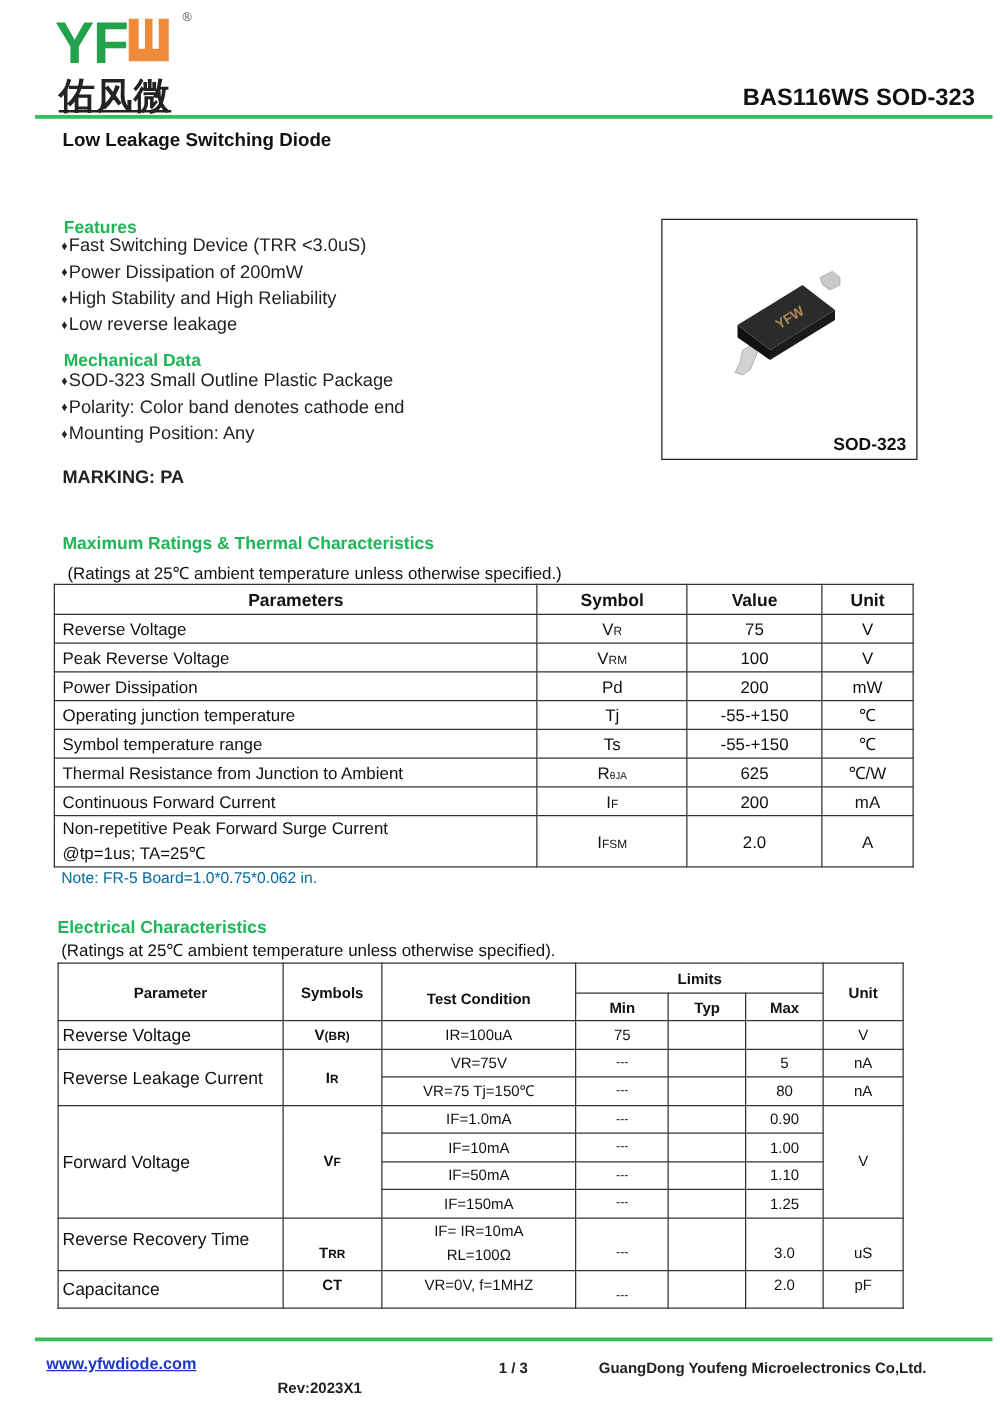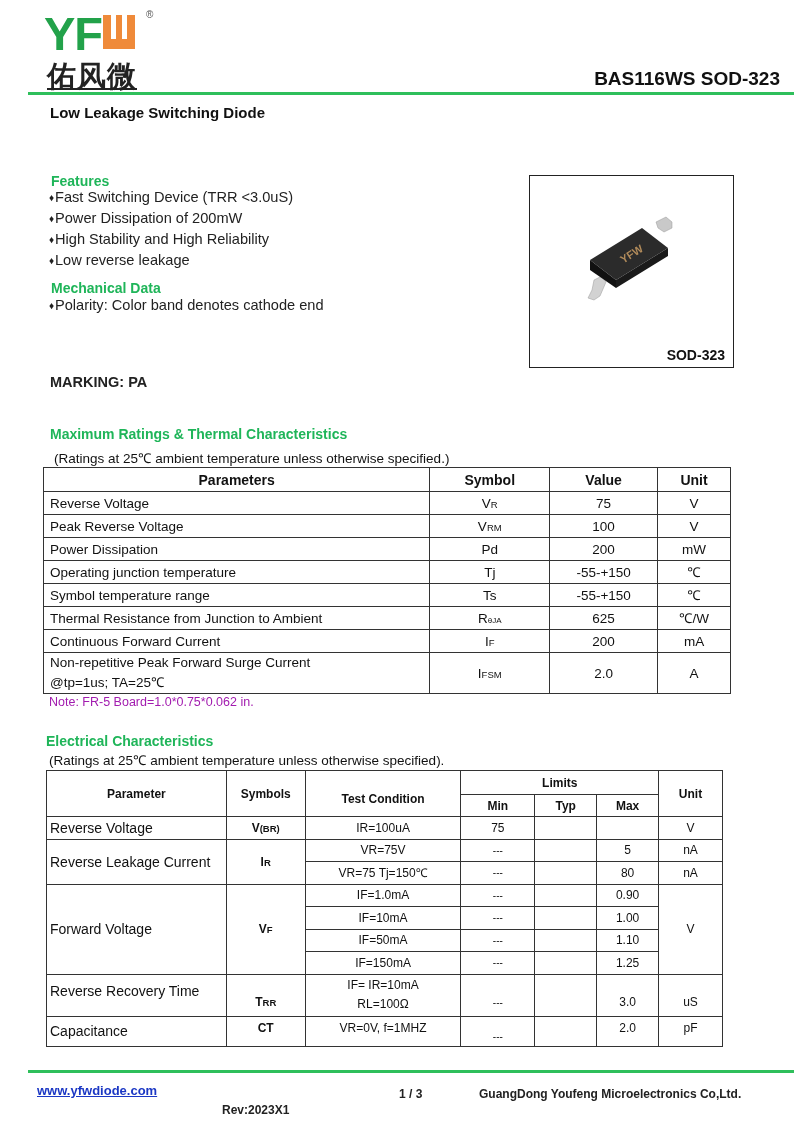--- a/index.html
+++ b/index.html
@@ -71,21 +71,23 @@
 <div class="abs sec-green" style="left:51px; top:173px;">Features</div>
 <div class="abs bullet-list" style="left:49px; top:187px;">
   <div><span class="b">♦</span><span>Fast Switching Device (TRR &lt;3.0uS)</span></div>
   <div><span class="b">♦</span><span>Power Dissipation of 200mW</span></div>
   <div><span class="b">♦</span><span>High Stability and High Reliability</span></div>
   <div><span class="b">♦</span><span>Low reverse leakage</span></div>
 </div>
 
 <div class="abs sec-green" style="left:51px; top:280px;">Mechanical Data</div>
 <div class="abs bullet-list" style="left:49px; top:295px;">
+  <div><span class="b">♦</span><span>SOD-323 Small Outline Plastic Package</span></div>
   <div><span class="b">♦</span><span>Polarity: Color band denotes cathode end</span></div>
+  <div><span class="b">♦</span><span>Mounting Position: Any</span></div>
 </div>
 
 <div class="abs marking">MARKING: PA</div>
 
 <div class="abs pkg-box">
   <svg class="abs" style="left:50px; top:32px;" width="110" height="100" viewBox="0 0 110 100">
 
     <polygon points="76,14 86,9 92,14 92,20 84,24 78,20" fill="#c9c9c9" stroke="#999" stroke-width="0.5"></polygon>
 
     <polygon points="14,72 22,68 26,74 20,88 14,92 8,90 12,82" fill="#d2d2d2" stroke="#999" stroke-width="0.5"></polygon>
@@ -162,21 +164,21 @@
     <td class="param">
       <div>Non-repetitive Peak Forward Surge Current</div>
       <div>@tp=1us; TA=25℃</div>
     </td>
     <td class="c"><span class="sym-main">I</span><span class="sub">FSM</span></td>
     <td class="c">2.0</td>
     <td class="c">A</td>
   </tr>
 </tbody>
   </table>
-<div class="abs" style="left:49px; top:695px; font-size:12.5px; color:#a21caf;">Note: FR-5 Board=1.0*0.75*0.062 in.</div>
+<div class="abs" style="left:49px; top:695px; font-size:12.5px; color:#0369a1;">Note: FR-5 Board=1.0*0.75*0.062 in.</div>
 
 <div class="abs sec-green" style="left:46px; top:733px;">Electrical Characteristics</div>
 <div class="abs note-bold" style="left:49px; top:751px;">(Ratings at 25℃ ambient temperature unless otherwise specified).</div>
 
 <table id="t2">
   <colgroup>
     <col style="width:180px">
       <col style="width:79px">
       <col style="width:156px">
       <col style="width:74px">

